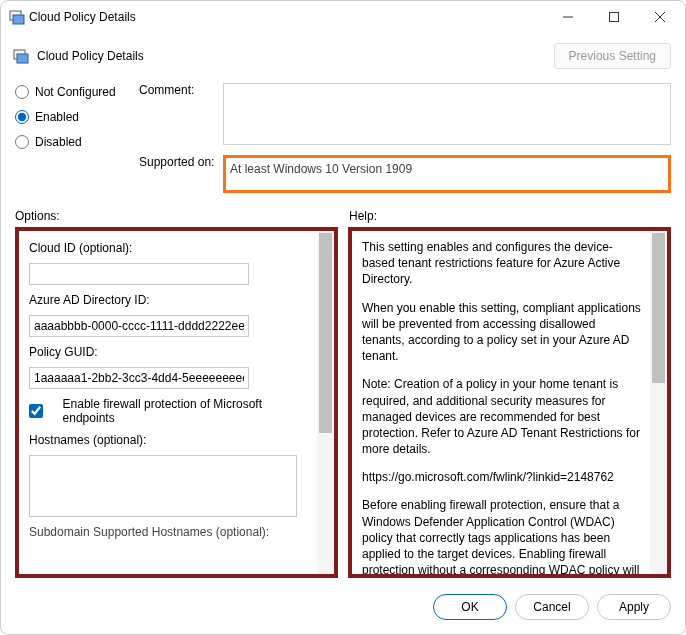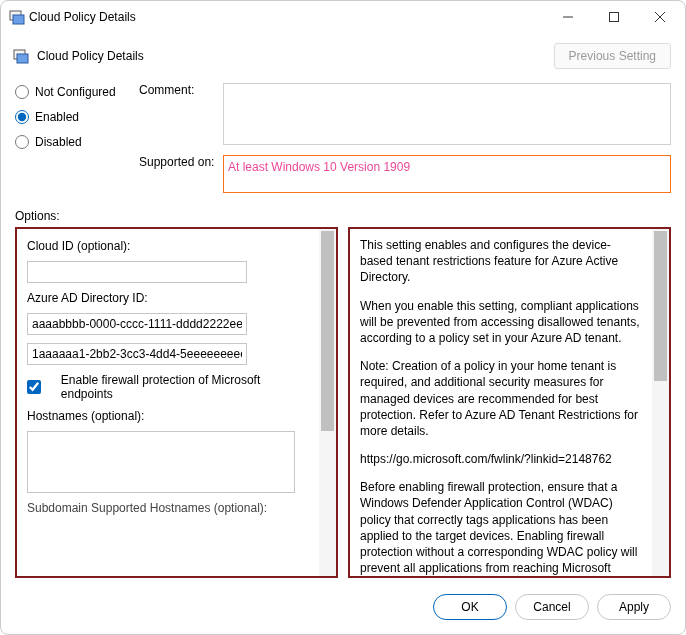--- a/index.html
+++ b/index.html
@@ -81,46 +81,46 @@
     height: 62px;
     border: 1px solid #d0d0d0;
     font-family: inherit; font-size: 12px;
     padding: 4px; resize: none;
     overflow-y: scroll;
     background: #fff;
   }
   .supported-box {
     grid-column: 3; grid-row: 2;
     height: 38px;
-    border: 1px solid #f97316;
+    border: 3px solid #f97316;
     font-family: inherit; font-size: 12px;
     padding: 4px; resize: none;
     overflow-y: scroll;
     background: #fff;
-    color: #ec4899;
+    color: #404040;
   }
 
   .labels-row {
     display: flex;
     padding: 8px 14px 4px 14px;
     font-size: 12px;
   }
   .labels-row .opt { width: 334px; }
   .labels-row .hlp { flex: 1; }
 
   .panels {
     flex: 1;
     display: flex;
     gap: 10px;
     padding: 0 14px 6px 14px;
     min-height: 0;
   }
   .panel {
     flex: 1;
-    border: 2px solid #7f1d1d;
+    border: 4px solid #7f1d1d;
     overflow: hidden;
     min-height: 0;
     position: relative;
   }
   .options-content {
     padding: 10px 24px 4px 10px;
     height: 100%;
     overflow: hidden;
     display: flex; flex-direction: column;
     gap: 8px;
@@ -244,32 +244,34 @@
       </label>
     </div>
     <div class="comment-lbl">Comment:</div>
     <textarea class="comment-box" style=""></textarea>
     <div class="supported-lbl">Supported on:</div>
     <textarea class="supported-box" readonly="" style="">At least Windows 10 Version 1909</textarea>
   </div>
 
   <div class="labels-row">
     <div class="opt">Options:</div>
+    <div class="hlp">Help:</div>
   </div>
 
   <div class="panels">
 
     <div class="panel">
       <div class="options-content">
         <div class="opt-label">Cloud ID (optional):</div>
         <input class="opt-input" value="" style="">
 
         <div class="opt-label">Azure AD Directory ID:</div>
         <input class="opt-input" value="aaaabbbb-0000-cccc-1111-dddd2222ee" style="">
 
+        <div class="opt-label">Policy GUID:</div>
         <input class="opt-input" value="1aaaaaa1-2bb2-3cc3-4dd4-5eeeeeeeeee" style="">
 
         <label class="opt-check">
           <input type="checkbox" checked="" style="">
           <span>Enable firewall protection of Microsoft endpoints</span>
         </label>
 
         <div class="opt-label">Hostnames (optional):</div>
         <textarea class="hostnames-box" style=""></textarea>
 

